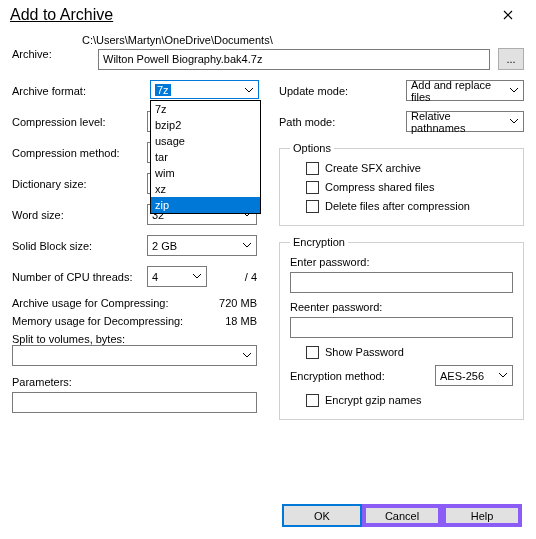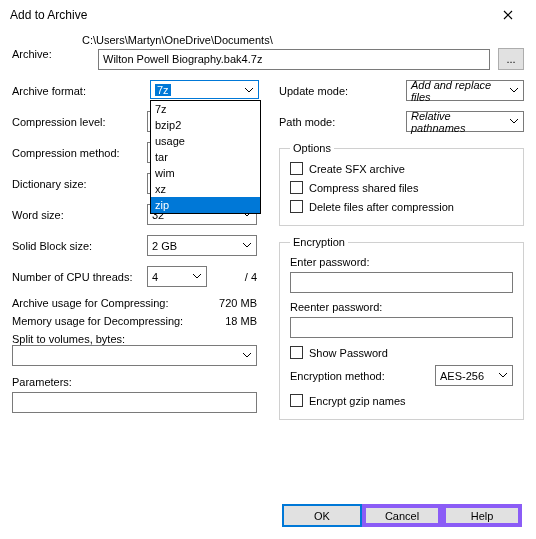--- a/index.html
+++ b/index.html
@@ -1,18 +1,18 @@
 <!DOCTYPE html>
 <html><head>
 <meta charset="utf-8">
 <style>
 * { box-sizing: border-box; font-family: "Segoe UI", Tahoma, sans-serif; font-size: 11px; }
 body { margin: 0; background: #fff; width: 536px; height: 539px; overflow: hidden; color: #000; }
 .titlebar { display: flex; align-items: center; justify-content: space-between; height: 30px; padding: 0 8px 0 10px; }
-.titlebar .title { font-size: 12px; }
+.titlebar .title { font-size: 16px; text-decoration: underline; }
 .close { width: 40px; height: 28px; display: flex; align-items: center; justify-content: center; }
 .close svg { width: 10px; height: 10px; }
 .body { padding: 4px 12px 10px 12px; }
 .lbl { color: #000; }
 .pathrow { display:flex; align-items:flex-start; }
 .pathrow .leftlbl { width: 70px; padding-top: 14px; }
 .pathblock { flex: 1; }
 .pathtext { font-size: 11px; margin-bottom: 2px; }
 .archive-input { display:flex; align-items:center;margin-left:16px; }
 .archive-input input { flex:1; height:21px; border:1px solid #7a7a7a; padding:0 4px; background:#fff; }
@@ -30,21 +30,21 @@
 .threadwrap .of { margin-left:8px; width:42px; text-align:right; }
 .memrow { display:flex; margin-bottom:6px; }
 .memrow .mlabel { flex:1; }
 .memrow .mval { width:60px; text-align:right; }
 .splitlabel { margin-top:6px; margin-bottom:0; }
 .splitsel { width: 100%; }
 .paramlabel { margin-top: 10px; margin-bottom:4px; }
 .paraminput { width:100%; height:21px; border:1px solid #7a7a7a; background:#fff; }
 fieldset { border:1px solid #d0d0d0; margin:0 0 10px 0; padding:8px 10px 6px 10px; }
 legend { padding:0 3px; }
-.chk { display:flex; align-items:center; margin-bottom:6px; }
+.chk { display:flex; margin-bottom:6px;margin-left:16px; }
 .chk .box { width:13px; height:13px; border:1px solid #333; margin-right:6px; background:#fff; }
 .pw { width:100%; height:21px; border:1px solid #7a7a7a; background:#fff; margin-bottom:8px; }
 .encrow { display:flex; align-items:center; margin: 4px 0 8px 0; }
 .encrow .elabel { flex:1; }
 .encsel { width:78px; }
 .btnbar { position:absolute; bottom:12px; right:14px; display:flex; gap:0; }
 .btn { width:80px; height:23px; border:4px solid #8b5cf6; background:#e1e1e1; display:flex; align-items:center; justify-content:center; }
 .btn.default { border:2px solid #0078d7; }
 .dropdown-pop {
   position:absolute; left:138px; top:0px; width:111px;
@@ -53,21 +53,21 @@
 .dropdown-pop .opt { padding:1px 4px; line-height:14px; }
 .dropdown-pop .opt.hl { background:#0078d7; color:#fff; }
 .dropdown-trigger {
   position:absolute; left:138px; top:0; width:109px; height:19px;
   border:1px solid #0078d7; background:#fff; display:flex; align-items:center; padding:0 18px 0 4px;
   z-index:11;
 }
 .dropdown-trigger .val { background:#0078d7; color:#fff; padding:0 2px; flex:0 0 auto; }
 .dropdown-trigger .arrow { position:absolute; right:2px; top:2px; width:15px; height:15px; display:flex; align-items:center; justify-content:center; }
 svg.caret { width:8px; height:5px; }
-.right .formrow .sel { width:118px;font-style:italic; }
+.right .formrow .sel { width:118px; }
 </style>
 </head>
 <body>
 
 <div class="titlebar">
   <span class="title">Add to Archive</span>
   <div class="close">
     <svg viewBox="0 0 10 10">
         <path d="M1 1 L9 9 M9 1 L1 9" stroke="#000" stroke-width="1.2"></path>
       </svg>

